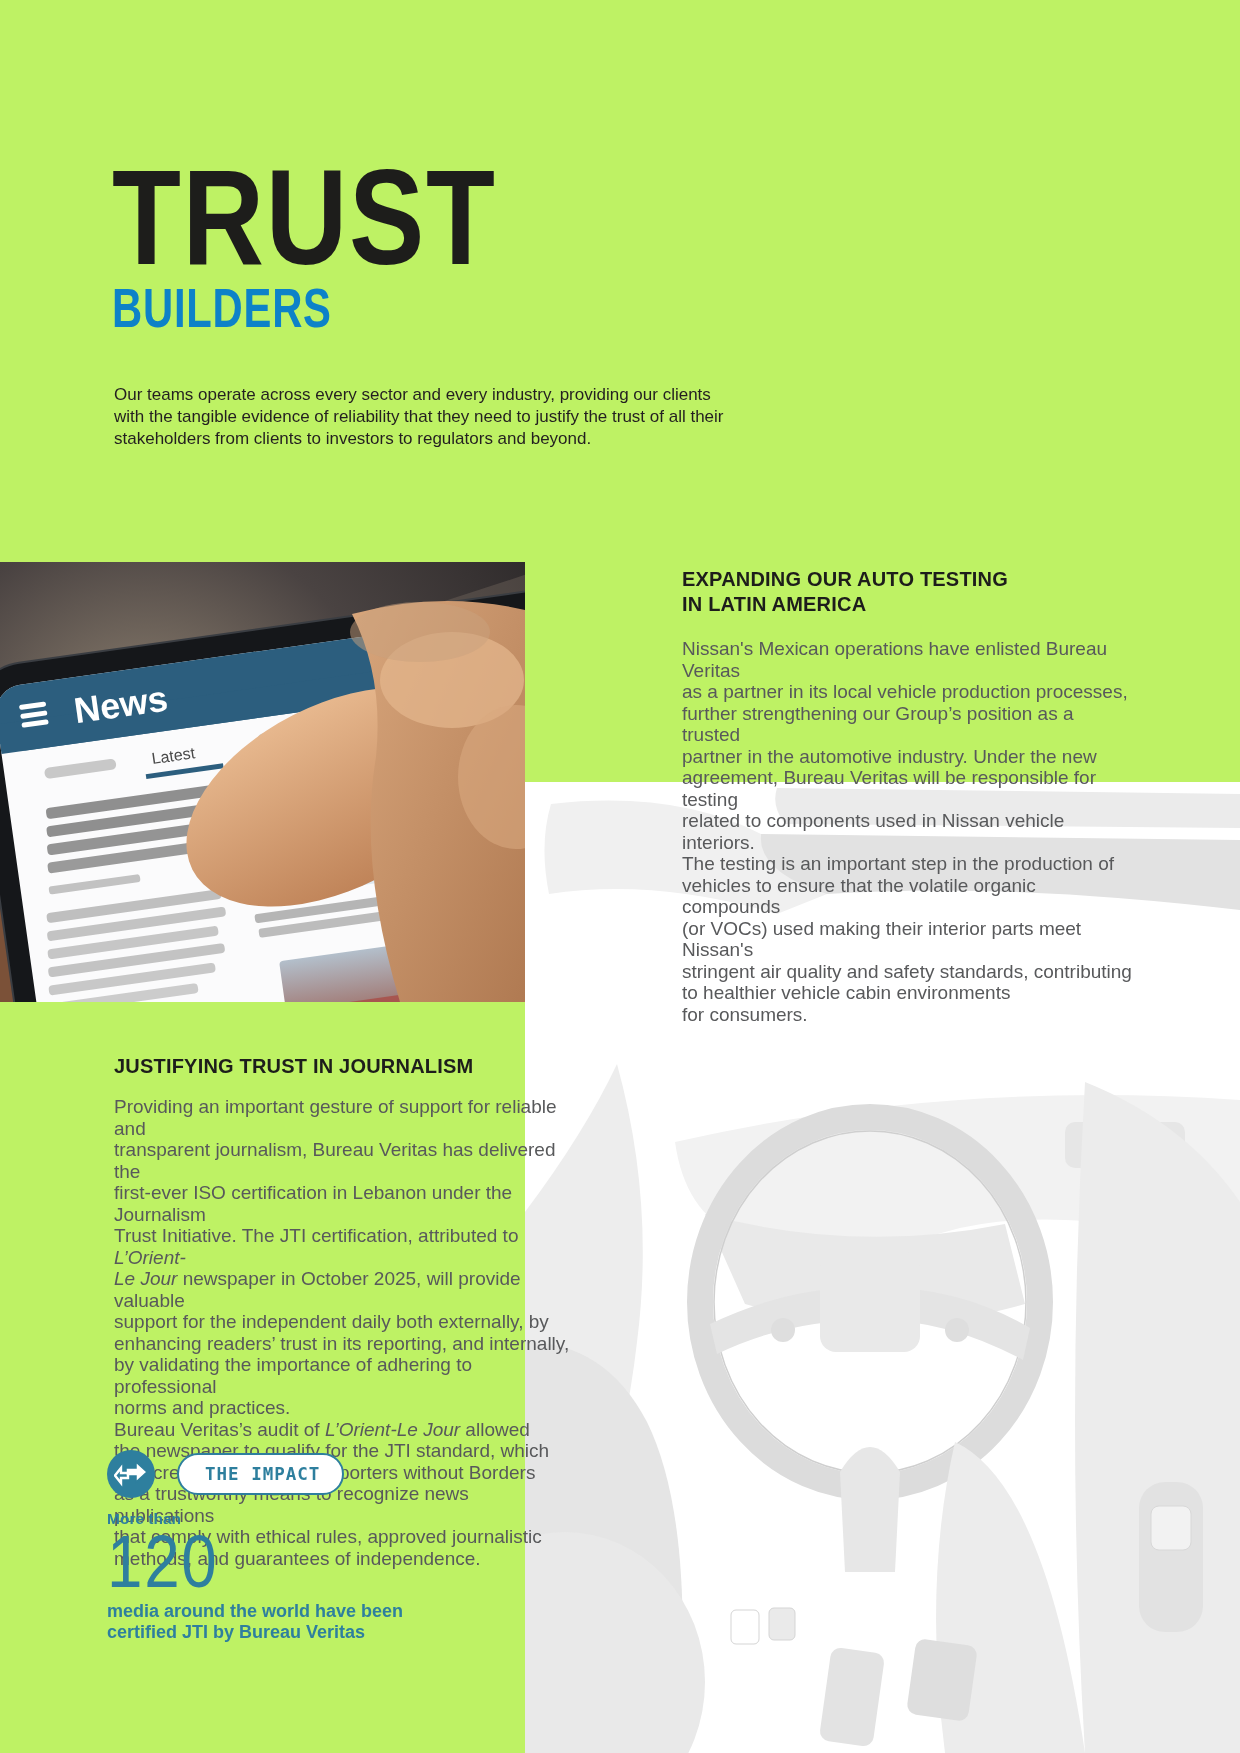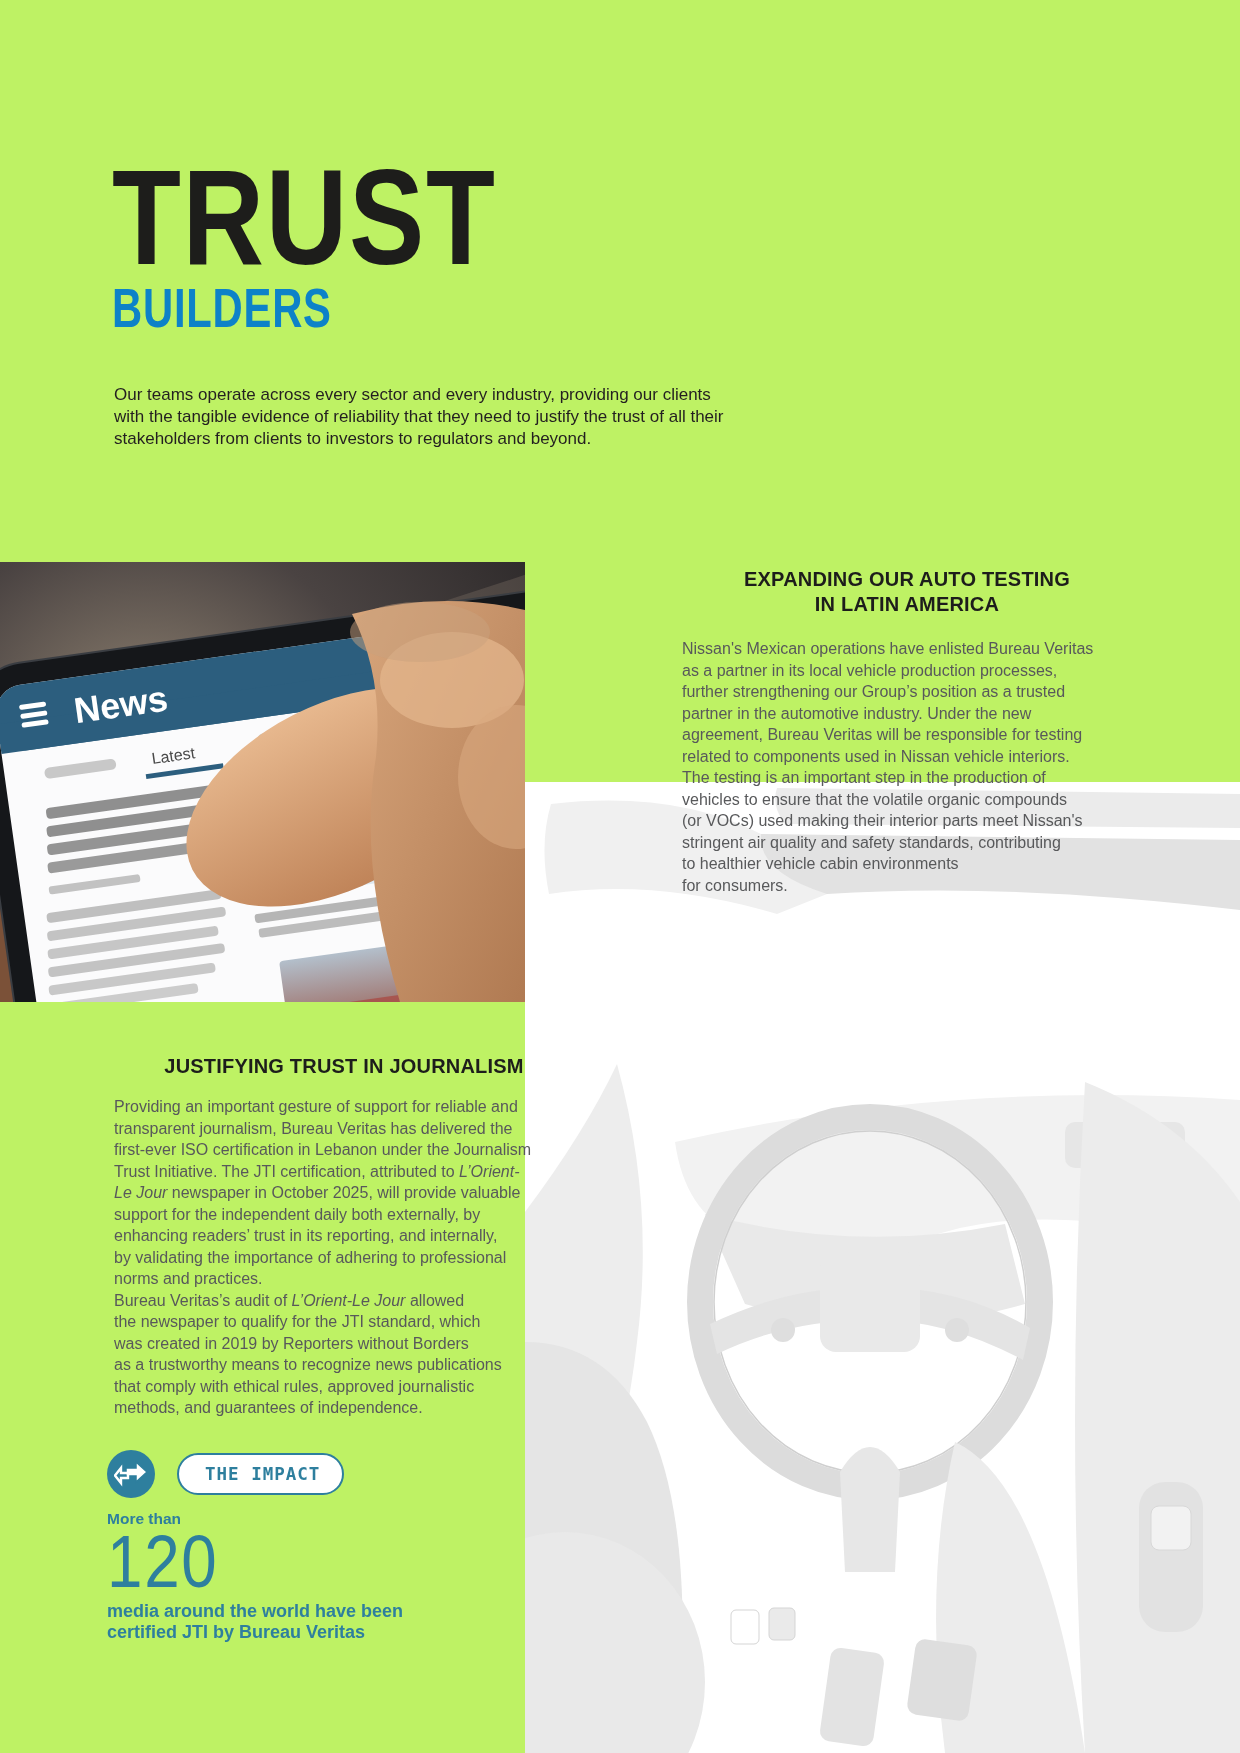--- a/index.html
+++ b/index.html
@@ -34,24 +34,24 @@
     font-size:17px; line-height:22px; color:#231f20; white-space:pre-line;
   }
 
   
   .news-photo{ left:0; top:562px; width:525px; height:440px; overflow:hidden; }
 
   
   .auto-section{ left:682px; top:567px; width:450px; z-index:3; }
   .section-heading{
     font-size:20px; line-height:25px; font-weight:bold; color:var(--ink);
-    white-space:pre-line; letter-spacing:0.2px;text-align:center;
+    white-space:pre-line; letter-spacing:0.2px;
   }
   .body-text{
-    font-size:16px; line-height:21.5px; color:var(--body-gray); white-space:pre-line;
+    font-size:19px; line-height:21.5px; color:var(--body-gray); white-space:pre-line;
   }
   .auto-section .body-text{ margin-top:21px; }
 
   
   .car-image{ left:525px; top:782px; width:715px; height:971px; z-index:1; }
 
   
   .journalism-section{ left:114px; top:1054px; width:460px; z-index:3; }
   .journalism-section .body-text{ margin-top:17px; }
   .italic{ font-style:italic; }

